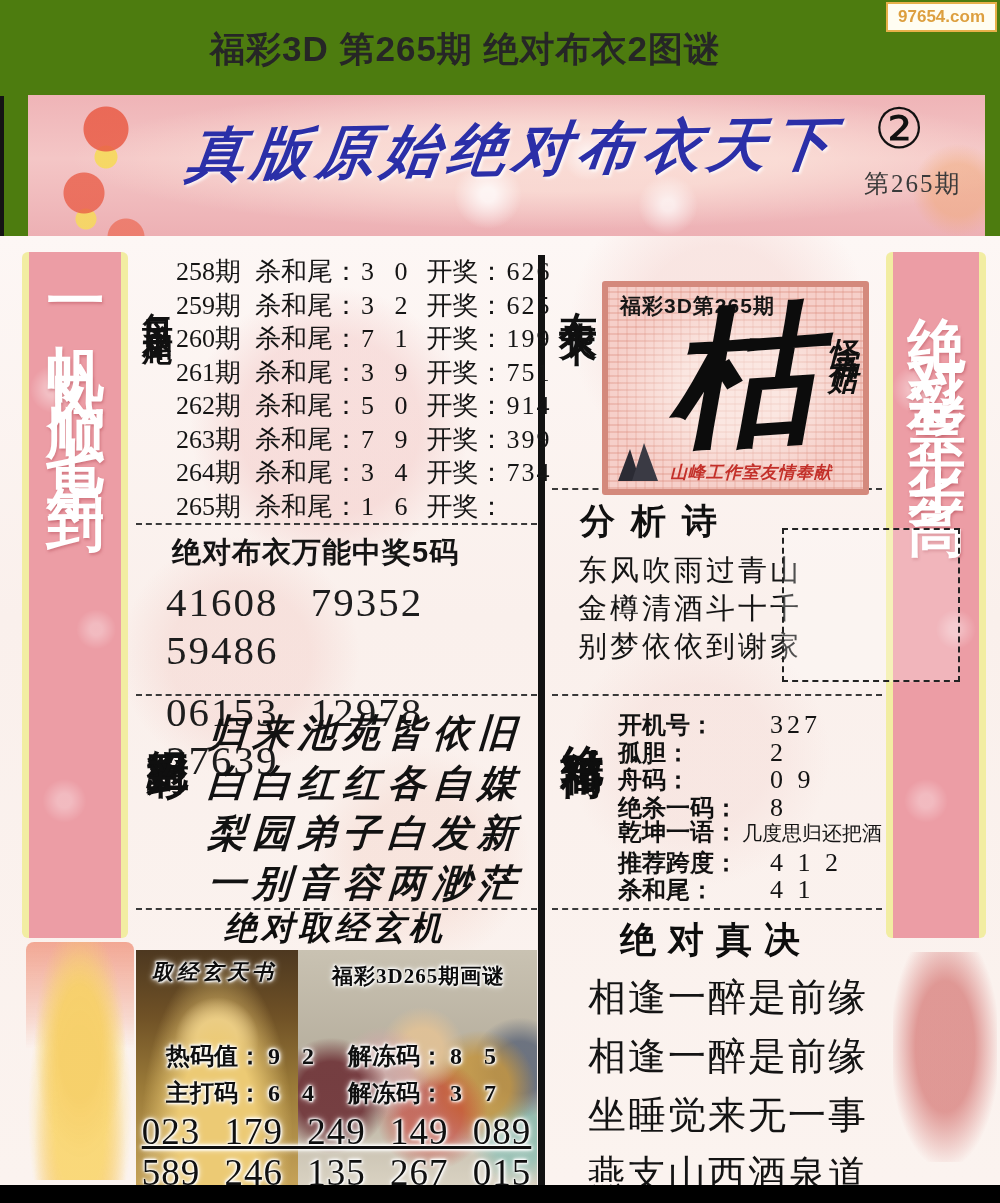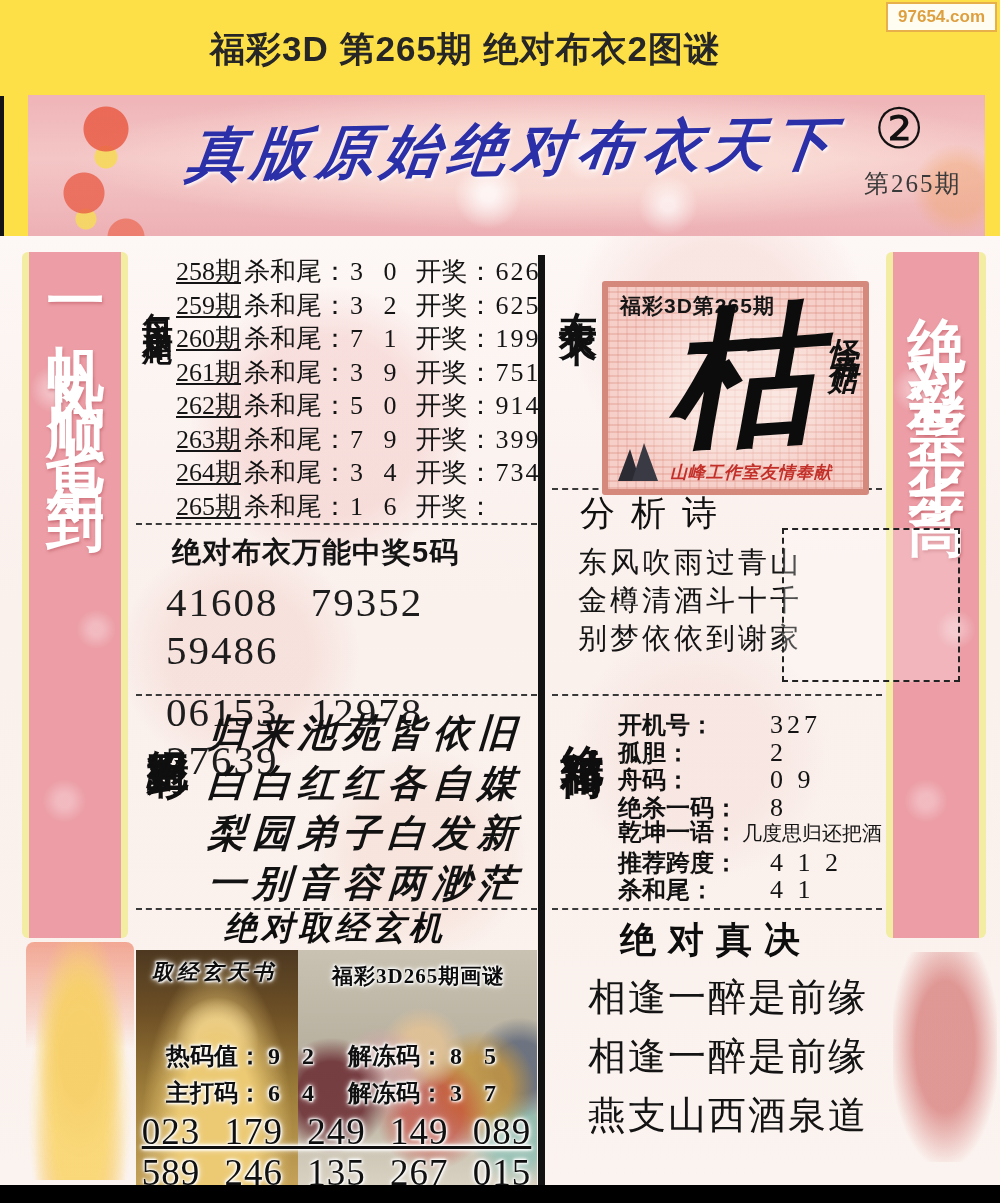--- a/index.html
+++ b/index.html
@@ -1,16 +1,16 @@
 <!DOCTYPE html>
 <html><head>
 <meta charset="utf-8">
 <style>
   html,body{margin:0;padding:0;background:#fff;}
-  #page{position:relative;width:1000px;height:1203px;background:#fde047;overflow:hidden;
+  #page{position:relative;width:1000px;height:1203px;background:#4d7c0f;overflow:hidden;
         font-family:"Liberation Serif","DejaVu Serif",serif;color:#151515;}
   .abs{position:absolute;}
   .vert{writing-mode:vertical-rl;text-orientation:upright;}
 
   
   .main-bg{left:0;top:236px;width:1000px;height:949px;
     background:
       radial-gradient(circle at 330px 190px, rgba(225,110,110,.16) 0 90px, transparent 140px),
       radial-gradient(circle at 240px 420px, rgba(225,120,110,.12) 0 70px, transparent 120px),
       radial-gradient(circle at 420px 620px, rgba(235,170,150,.18) 0 60px, transparent 110px),
@@ -71,21 +71,21 @@
 
   .divider-v{left:538px;top:255px;width:7px;height:930px;background:#121212;}
   .bottom-bar{left:0;top:1185px;width:1000px;height:18px;background:#000;}
 
   
   .sec-daily{left:136px;top:246px;width:401px;height:277px;}
   .daily-label{position:absolute;left:0;top:42px;font-weight:bold;font-size:31px;
     font-family:"Liberation Sans","DejaVu Sans",sans-serif;letter-spacing:6px;color:#111;}
   .daily-rows{margin-left:40px;padding-top:8px;}
   .d-row{display:flex;align-items:baseline;height:33.5px;font-size:26px;white-space:nowrap;}
-  .d-issue{margin-right:3px;text-decoration:underline;}
+  .d-issue{margin-right:14px;}
   .d-kill{margin:0 12px 0 2px;letter-spacing:7px;}
   .d-draw{margin-left:2px;letter-spacing:2px;}
 
   .sec-univ{left:136px;top:523px;width:401px;height:173px;
     border-top:2px dashed #3a3a3a;border-bottom:2px dashed #3a3a3a;box-sizing:border-box;}
   .univ-title{margin:10px 0 0 36px;font:bold 29px/1.2 "Liberation Sans","DejaVu Sans",sans-serif;
     color:#141414;letter-spacing:1px;}
   .univ-row{margin-left:30px;font-size:41px;color:#1d1d1d;word-spacing:20px;letter-spacing:2px;}
   .univ-row1{margin-top:8px;}
   .univ-row2{margin-top:14px;}
@@ -148,21 +148,21 @@
   .guai-char{position:absolute;left:58px;top:16px;font:bold italic 150px/1 "Liberation Serif","DejaVu Serif",serif;
     color:#0c0c0c;transform:rotate(-4deg);}
   .guai-side{position:absolute;right:6px;top:28px;font:bold italic 29px/1 "Liberation Serif","DejaVu Serif",serif;
     letter-spacing:9px;color:#101010;writing-mode:vertical-rl;text-orientation:upright;}
   .guai-mountain{position:absolute;left:10px;bottom:8px;width:44px;height:38px;}
   .guai-studio{position:absolute;left:62px;bottom:8px;font:bold italic 17px/1 "Liberation Serif","DejaVu Serif",serif;
     color:#c3302a;letter-spacing:1px;}
 
   .sec-fenxi{left:552px;top:490px;width:330px;height:206px;
     border-bottom:2px dashed #3a3a3a;box-sizing:border-box;}
-  .fenxi-title{margin:0 0 0 28px;font-weight:normal;font-size:35px;letter-spacing:16px;color:#101010;}
+  .fenxi-title{margin:8px 0 0 28px;font-weight:bold;font-size:35px;letter-spacing:16px;color:#101010;}
   .fenxi-lines{margin-left:26px;margin-top:6px;}
   .fenxi-line{font-size:29px;line-height:38px;letter-spacing:3px;color:#141414;}
   .empty-box{left:782px;top:528px;width:174px;height:150px;border:2px dashed #222;z-index:6;background:rgba(255,255,255,.25);}
 
   .sec-jing{left:552px;top:696px;width:330px;height:214px;
     border-bottom:2px dashed #3a3a3a;box-sizing:border-box;}
   .jing-label{position:absolute;left:2px;top:14px;font-weight:bold;font-size:43px;
     font-family:"Liberation Sans","DejaVu Sans",sans-serif;letter-spacing:4px;color:#0e0e0e;}
   .jing-items{margin-left:66px;padding-top:14px;}
   .jing-row{display:flex;align-items:baseline;height:27.5px;white-space:nowrap;}
@@ -363,19 +363,20 @@
         <span class="jing-v">4 1</span>
       </div>
     </div>
   </div>
 
   <div class="abs sec-zhen">
     <div class="zhen-title">绝对真决</div>
     <div class="zhen-lines">
       <div class="zhen-line">相逢一醉是前缘</div>
       <div class="zhen-line">相逢一醉是前缘</div>
+      <div class="zhen-line">坐睡觉来无一事</div>
       <div class="zhen-line">燕支山西酒泉道</div>
     </div>
   </div>
 
   <div class="abs bottom-bar"></div>
 
 </div>
 
 </body></html>

